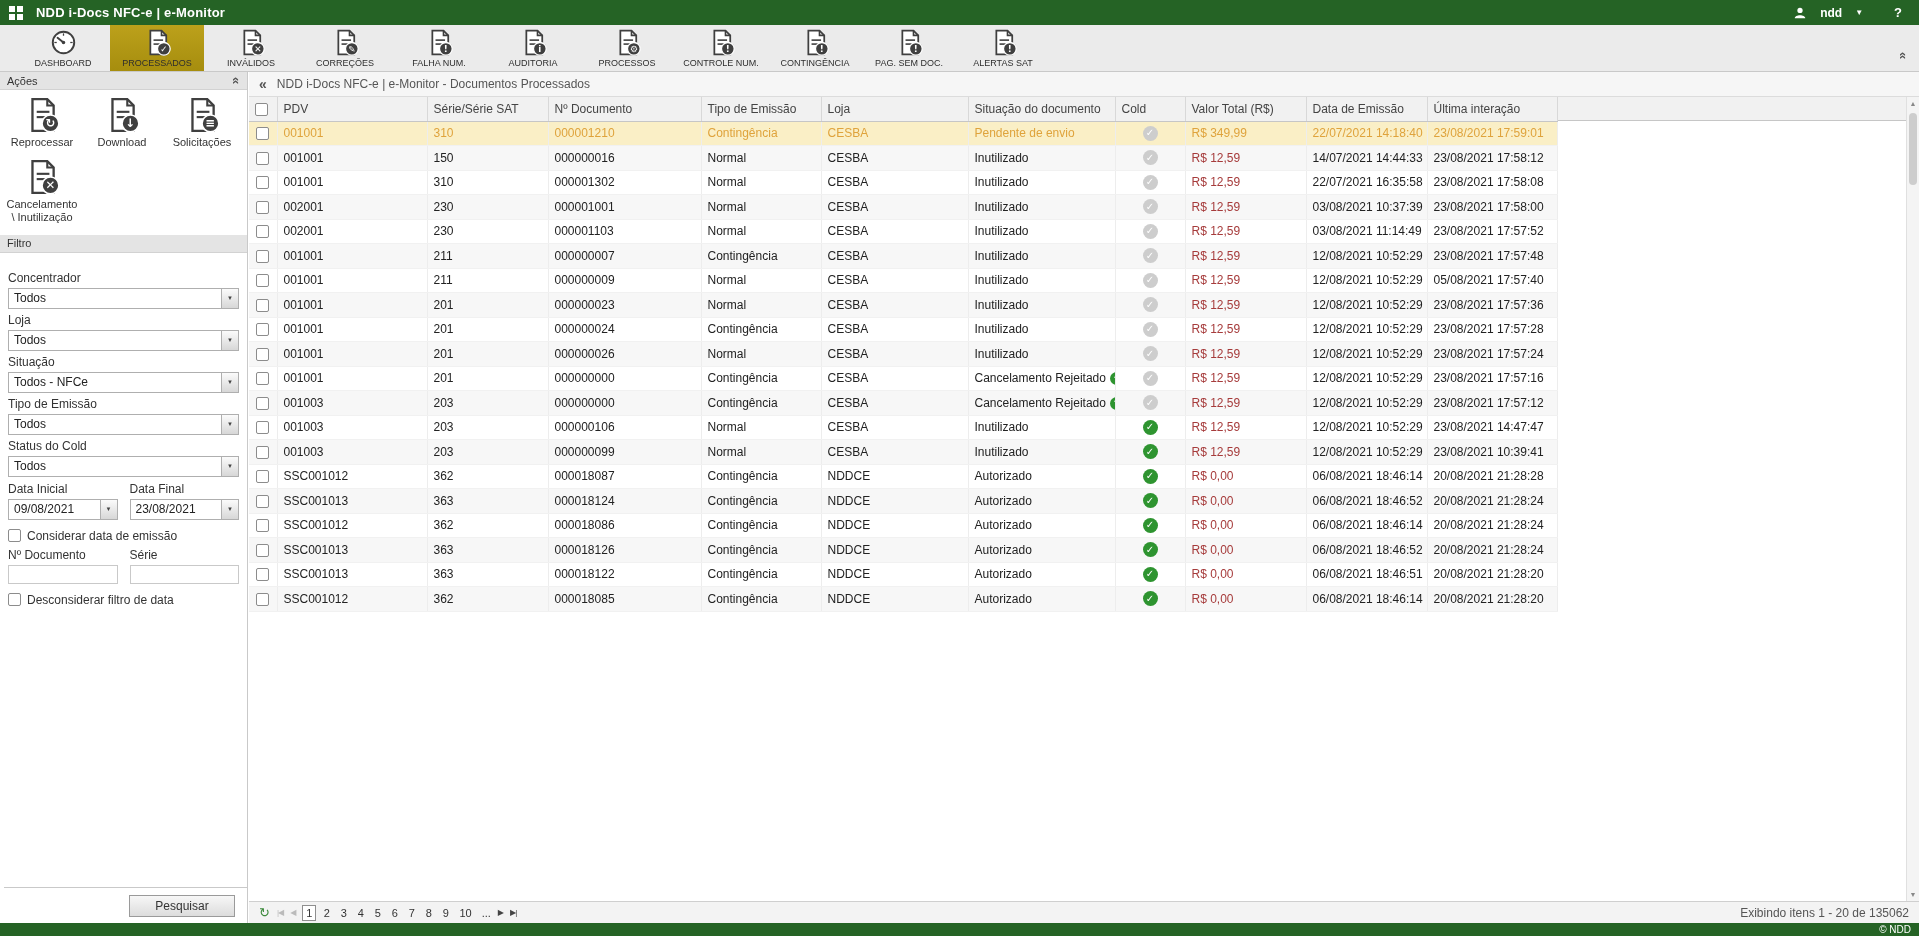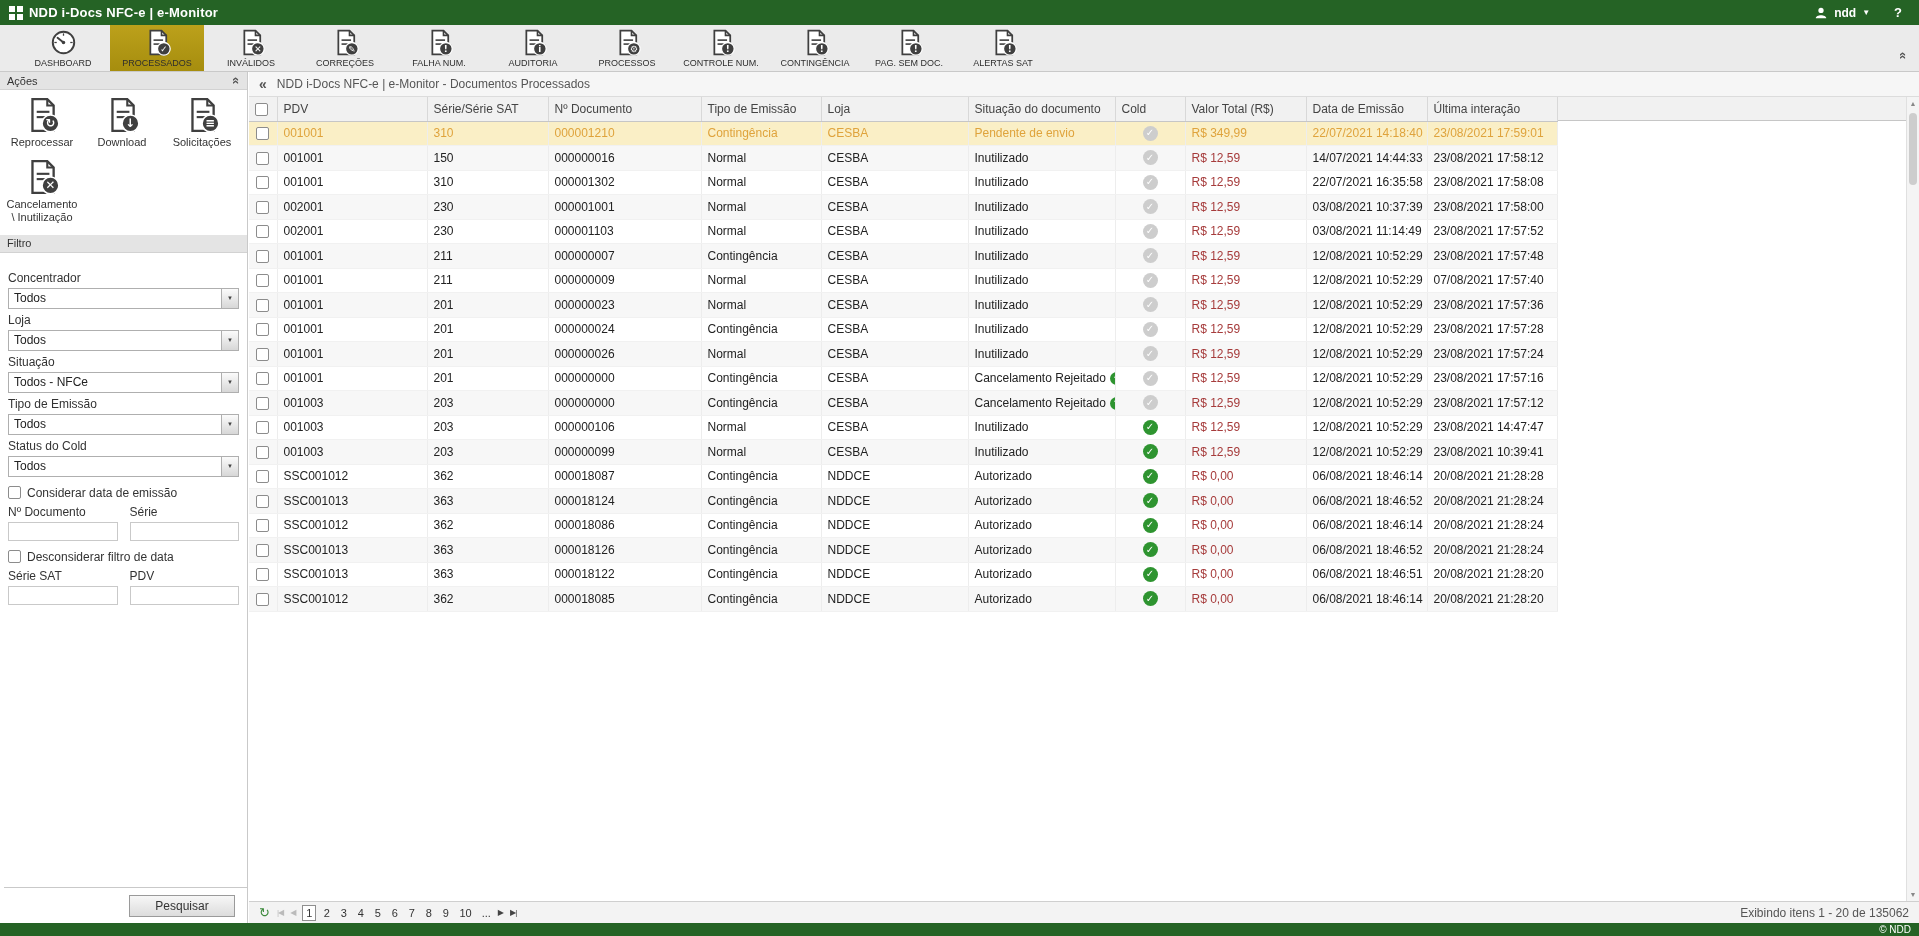--- a/index.html
+++ b/index.html
@@ -2,21 +2,21 @@
 <html><head>
 <meta charset="utf-8">
 <style>
   *{margin:0;padding:0;box-sizing:border-box}
   html,body{width:1919px;height:936px;overflow:hidden;background:#fff;
     font-family:"Liberation Sans",sans-serif;font-size:12px;color:#333}
   body{position:relative}
 
   
   .topbar{position:absolute;top:0;left:0;right:0;height:25px;background:#256325;
-    display:flex;align-items:center;padding:0 9px;gap:6px;color:#fff}
+    display:flex;align-items:center;padding:0 9px;gap:13px;color:#fff}
   .topbar .title{font-size:13px;font-weight:bold;letter-spacing:.2px}
   .spacer{flex:1}
   .user{font-size:12px;font-weight:bold;cursor:pointer}
   .caret{font-size:8px;cursor:pointer}
   .help{font-size:13px;font-weight:bold;margin:0 8px 0 18px;cursor:pointer}
 
   
   .ribbon{position:absolute;top:25px;left:0;right:0;height:47px;background:#EBEBEB;
     border-bottom:1px solid #C9C9C9}
   .ribbon-items{display:flex;height:100%;padding-left:16px}
@@ -371,20 +371,36 @@
       </div>
       <div class="field">
         <div class="flabel">Status do Cold</div>
         <div class="select">
           <span class="val">Todos</span>
           <span class="dbtn">▼</span>
         </div>
       </div>
     </div>
 
+  <div class="two-col">
+    <div>
+      <div class="flabel">Data Inicial</div>
+      <div class="select">
+        <span class="val">09/08/2021</span>
+        <span class="dbtn">▼</span>
+      </div>
+    </div>
+    <div>
+      <div class="flabel">Data Final</div>
+      <div class="select">
+        <span class="val">23/08/2021</span>
+        <span class="dbtn">▼</span>
+      </div>
+    </div>
+  </div>
 
   <div class="chkrow">
     <span class="chk"></span>
     <span>Considerar data de emissão</span>
   </div>
 
   <div class="two-col">
     <div>
       <div class="flabel">Nº Documento</div>
       <input class="txt" value="" style="">
@@ -394,30 +410,20 @@
       <input class="txt" value="" style="">
     </div>
   </div>
 
 
   <div class="chkrow">
     <span class="chk"></span>
     <span>Desconsiderar filtro de data</span>
   </div>
 
-  <div class="two-col">
-    <div>
-      <div class="flabel">Série SAT</div>
-      <input class="txt" value="" style="">
-    </div>
-    <div>
-      <div class="flabel">PDV</div>
-      <input class="txt" value="" style="">
-    </div>
-  </div>
 
   <div class="sidebar-footer">
     <button class="btn">Pesquisar</button>
   </div>
 </div>
 
 <div class="main">
   <div class="breadcrumb">
     <span class="bc-collapse">«</span>
     <span>NDD i-Docs NFC-e | e-Monitor - Documentos Processados</span>
@@ -537,21 +543,21 @@
           <td class="c-chk"><span class="chk"></span></td>
           <td>001001</td>
           <td>211</td>
           <td>000000009</td>
           <td>Normal</td>
           <td>CESBA</td>
           <td>Inutilizado</td>
           <td class="c-cold"><span class="cold gray">✓</span></td>
           <td class="c-val">R$ 12,59</td>
           <td>12/08/2021 10:52:29</td>
-          <td>07/08/2021 17:57:40</td>
+          <td>05/08/2021 17:57:40</td>
         </tr>
         <tr class="alt">
           <td class="c-chk"><span class="chk"></span></td>
           <td>001001</td>
           <td>201</td>
           <td>000000023</td>
           <td>Normal</td>
           <td>CESBA</td>
           <td>Inutilizado</td>
           <td class="c-cold"><span class="cold gray">✓</span></td>

